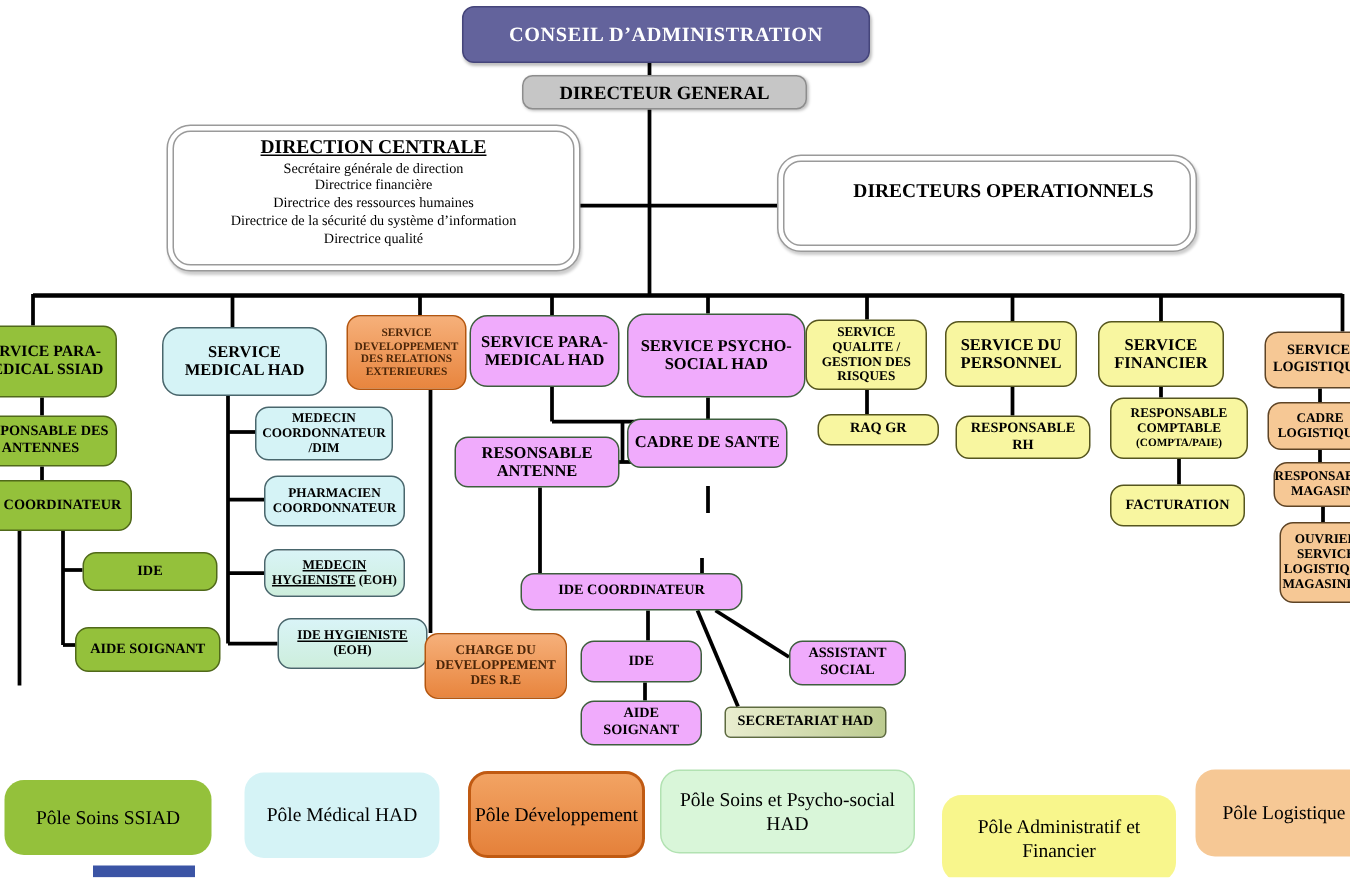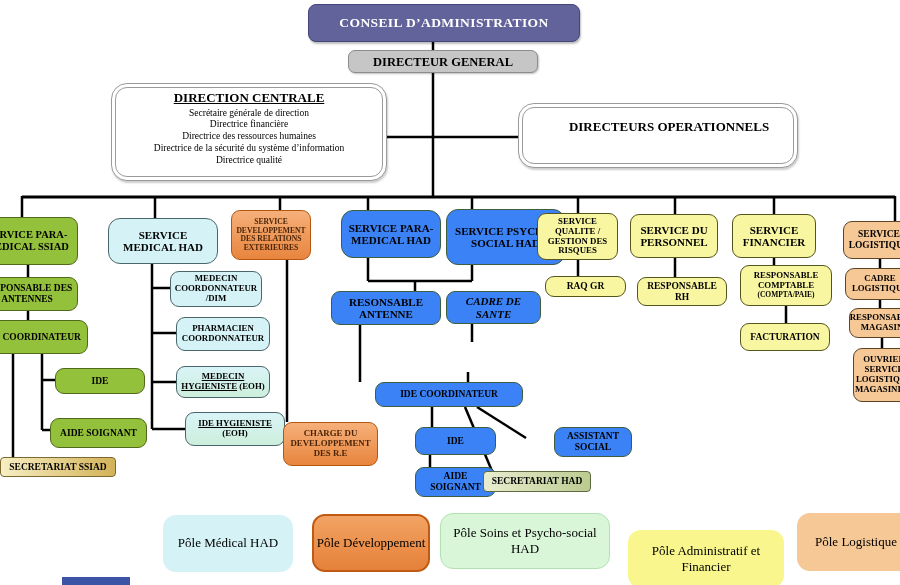--- a/index.html
+++ b/index.html
@@ -15,21 +15,21 @@
       box-shadow:1px 1px 2px rgba(0,0,0,.25);}
   .dbl{background:#fff;border:1px solid #9a9a9a;border-radius:16px;justify-content:flex-start;
        box-shadow:1px 2px 2px rgba(0,0,0,.2);}
   .dbl::before{content:"";position:absolute;inset:3px;border:1px solid #9a9a9a;border-radius:12px;}
   .dc-title{font-size:13px;text-decoration:underline;margin:5px 0 2px 0;}
   .dc-line{font-size:9.5px;font-weight:normal;line-height:1.25;}
   .do-label{font-size:13px;margin-top:14px;}
   .green{background:#94c13b;border:1.5px solid #50691a;}
   .cyan{background:#d5f3f6;border:1px solid #49666c;}
   .cyangrad{background:linear-gradient(#d9f4f7,#cdeedc);border:1px solid #49666c;}
-  .lgreen{background:#3b82f6;border:1px solid #3e5e3e;margin-left:28px;}
+  .lgreen{background:#f0abfc;border:1px solid #3e5e3e;}
   .yellow{background:#f8f6a0;border:1px solid #55551e;}
   .orange{background:linear-gradient(#f6b07a,#e8853e);border:1.5px solid #b4560f;color:#4a2508;}
   .peach{background:#f6c895;border:1px solid #5e4426;}
   .tan{background:linear-gradient(to right,#f7eec2,#d3b258);border:1px solid #7a6a30;border-radius:4px;}
   .olv{background:linear-gradient(to right,#e9edcf,#bccb90);border:1px solid #5e6b40;border-radius:4px;} .f11{font-size:11px;} .f10{font-size:10.5px;} .f9{font-size:9.5px;}
   .f8{font-size:8.8px;} .f7{font-size:7.6px;}
   .sub{font-size:7.5px;font-weight:bold;display:block;}
   .u{text-decoration:underline;}
   .blk{display:block;}
   .legend{border-radius:13px;font-weight:normal;font-size:13px;line-height:1.25;}
@@ -103,40 +103,39 @@
 
   <div class="box dbl" style="left:518px;top:103px;width:280px;height:65px;padding-left:24px;">
     <div class="do-label">DIRECTEURS OPERATIONNELS</div>
   </div>
 
   <div class="box green f10" style="left:-24px;top:217px;width:102px;height:48px;">SERVICE PARA-MEDICAL SSIAD</div>
   <div class="box green f9" style="left:-24px;top:277px;width:102px;height:34px;">RESPONSABLE DES ANTENNES</div>
   <div class="box green f9" style="left:-24px;top:320px;width:112px;height:34px;">IDE COORDINATEUR</div>
   <div class="box green f9" style="left:55px;top:368px;width:90px;height:26px;">IDE</div>
   <div class="box green f9" style="left:50px;top:418px;width:97px;height:30px;">AIDE SOIGNANT</div>
-  <div class="box tan f9" style="left:0px;top:457px;width:116px;height:20px;">SECRETARIAT SSIAD</div>
 
   <div class="box cyan f11" style="left:108px;top:218px;width:110px;height:46px;border-radius:12px;">SERVICE MEDICAL HAD</div>
   <div class="box cyan f8" style="left:170px;top:271px;width:92px;height:36px;">MEDECIN COORDONNATEUR /DIM</div>
   <div class="box cyan f8" style="left:176px;top:317px;width:94px;height:34px;">PHARMACIEN COORDONNATEUR</div>
   <div class="box cyangrad f8" style="left:176px;top:366px;width:94px;height:32px;">
     <span><span class="u">MEDECIN HYGIENISTE</span><span> (EOH)</span></span>
   </div>
   <div class="box cyangrad f8" style="left:185px;top:412px;width:100px;height:34px;">
     <span class="u">IDE HYGIENISTE</span>
     <span class="blk">(EOH)</span>
   </div>
 
   <div class="box orange f7" style="left:231px;top:210px;width:80px;height:50px;">SERVICE DEVELOPPEMENT DES RELATIONS EXTERIEURES</div>
   <div class="box orange f8" style="left:283px;top:422px;width:95px;height:44px;">CHARGE DU DEVELOPPEMENT DES R.E</div>
 
   <div class="box lgreen f11" style="left:313px;top:210px;width:100px;height:48px;border-radius:12px;">SERVICE PARA-MEDICAL HAD</div>
   <div class="box lgreen f11" style="left:418px;top:209px;width:119px;height:56px;border-radius:12px;">SERVICE PSYCHO-SOCIAL HAD</div>
   <div class="box lgreen f11" style="left:303px;top:291px;width:110px;height:34px;">RESONSABLE ANTENNE</div>
-  <div class="box lgreen f11" style="left:418px;top:291px;width:95px;height:33px;font-style:italic;">CADRE DE SANTE</div>
+  <div class="box lgreen f11" style="left:418px;top:279px;width:107px;height:33px;">CADRE DE SANTE</div>
   <div class="box lgreen f9" style="left:347px;top:382px;width:148px;height:25px;">IDE COORDINATEUR</div>
   <div class="box lgreen f9" style="left:387px;top:427px;width:81px;height:28px;">IDE</div>
   <div class="box lgreen f9" style="left:387px;top:467px;width:81px;height:30px;">AIDE SOIGNANT</div>
   <div class="box lgreen f9" style="left:526px;top:427px;width:78px;height:30px;">ASSISTANT SOCIAL</div>
   <div class="box olv f9" style="left:483px;top:471px;width:108px;height:21px;">SECRETARIAT HAD</div>
 
   <div class="box yellow f8" style="left:537px;top:213px;width:81px;height:47px;">SERVICE QUALITE / GESTION DES RISQUES</div>
   <div class="box yellow f9" style="left:545px;top:276px;width:81px;height:21px;">RAQ GR</div>
 
   <div class="box yellow f11" style="left:630px;top:214px;width:88px;height:44px;">SERVICE DU PERSONNEL</div>
@@ -147,20 +146,21 @@
     <span class="f8">RESPONSABLE COMPTABLE</span>
     <span class="sub">(COMPTA/PAIE)</span>
   </div>
   <div class="box yellow f9" style="left:740px;top:323px;width:90px;height:28px;">FACTURATION</div>
 
   <div class="box peach f9" style="left:843px;top:221px;width:72px;height:38px;">SERVICE LOGISTIQUE</div>
   <div class="box peach f8" style="left:845px;top:268px;width:70px;height:32px;">CADRE LOGISTIQUE</div>
   <div class="box peach f8" style="left:849px;top:308px;width:66px;height:30px;">RESPONSABLE MAGASIN</div>
   <div class="box peach f8" style="left:853px;top:348px;width:62px;height:54px;">OUVRIER SERVICE LOGISTIQUE MAGASINIER</div>
 
+  <div class="box legend" style="left:3px;top:520px;width:138px;height:50px;background:#94c13b;border:none;">Pôle Soins SSIAD</div>
   <div class="box legend" style="left:163px;top:515px;width:130px;height:57px;background:#d5f3f6;border:none;">Pôle Médical HAD</div>
   <div class="box legend" style="left:312px;top:514px;width:118px;height:58px;background:linear-gradient(#f2a363,#e5813a);border:2px solid #c05a12;">Pôle Développement</div>
   <div class="box legend" style="left:440px;top:513px;width:170px;height:56px;background:#d9f6d9;border:1px solid #b2e2b2;">Pôle Soins et Psycho-social HAD</div>
   <div class="box legend" style="left:628px;top:513px;width:156px;height:58px;background:#f8f68c;border:none;margin-top:17px;">Pôle Administratif et Financier</div>
   <div class="box legend" style="left:797px;top:513px;width:118px;height:58px;background:#f6c895;border:none;">Pôle Logistique</div>
 
   <div class="bluebar" style="left:62px;top:577px;width:68px;height:8px;"></div>
 </div>
 
 </body></html>

